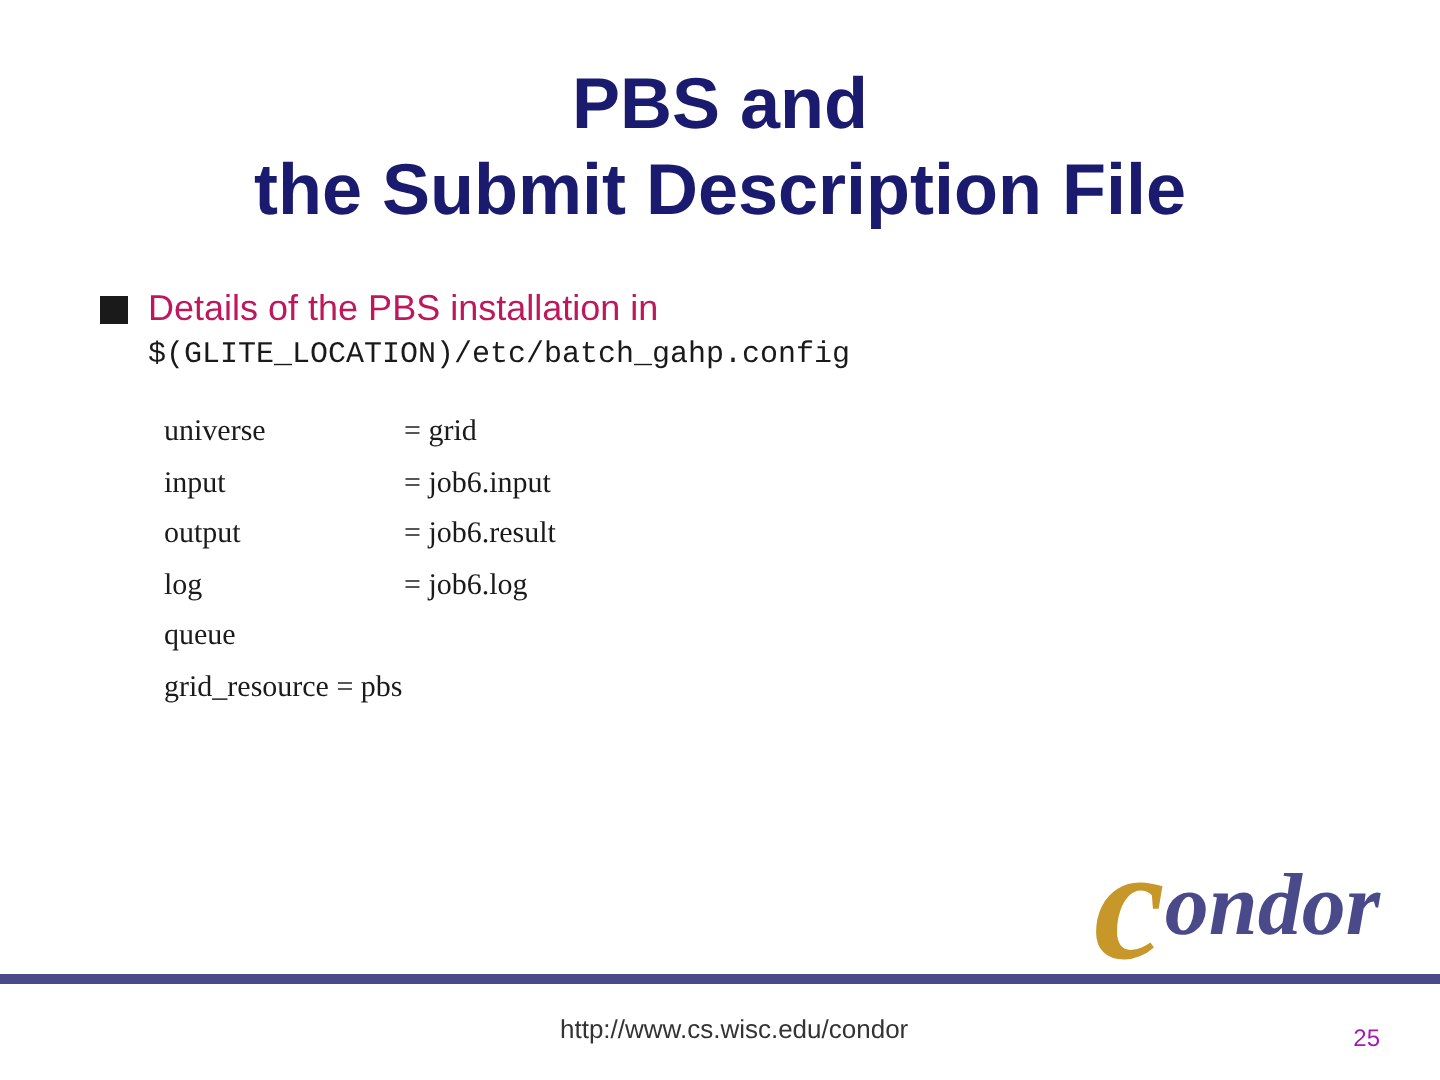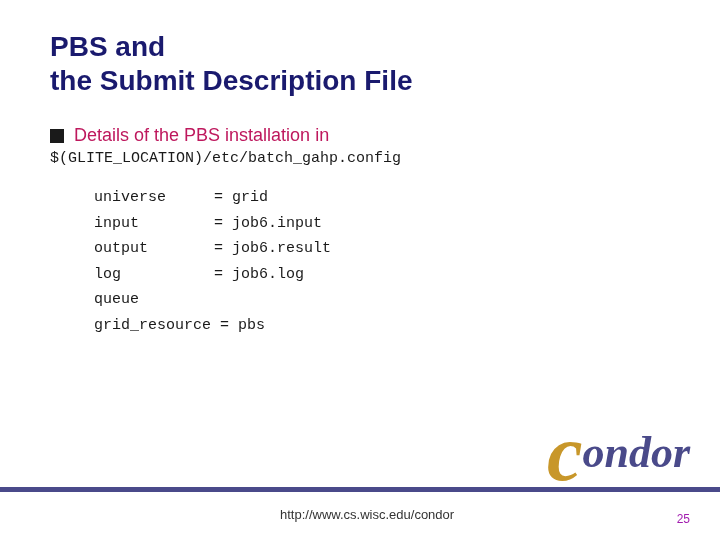--- a/index.html
+++ b/index.html
@@ -19,22 +19,22 @@
 
     .slide {
       width: 720px;
       height: 540px;
       background: #ffffff;
       position: relative;
       padding: 30px 50px 20px 50px;
     }
 
     .title {
-      text-align: left;
-      font-size: 28px;
+      text-align: center;
+      font-size: 36px;
       font-weight: bold;
       color: #1a1a6e;
       line-height: 1.2;
       margin-bottom: 28px;
       font-family: Arial, Helvetica, sans-serif;
     }
 
     .bullet-section {
       margin-bottom: 16px;
     }
@@ -59,29 +59,30 @@
 
     .bullet-text {
       font-size: 18px;
       color: #be185d;
     }
 
     .config-path {
       font-family: 'Courier New', Courier, monospace;
       font-size: 15px;
       color: #1a1a1a;
+      margin-left: 24px;
       margin-top: 2px;
       margin-bottom: 18px;
     }
 
     .code-block {
-      font-family: Liberation Mono, monospace;
+      font-family: Liberation Serif, serif;
       font-size: 15px;
       color: #1a1a1a;
-      margin-left: 44px;
+      margin-left: 32px;
       line-height: 1.7;
     }
 
     .code-line {
       display: flex;
       align-items: baseline;
     }
 
     .code-key {
       display: inline-block;

